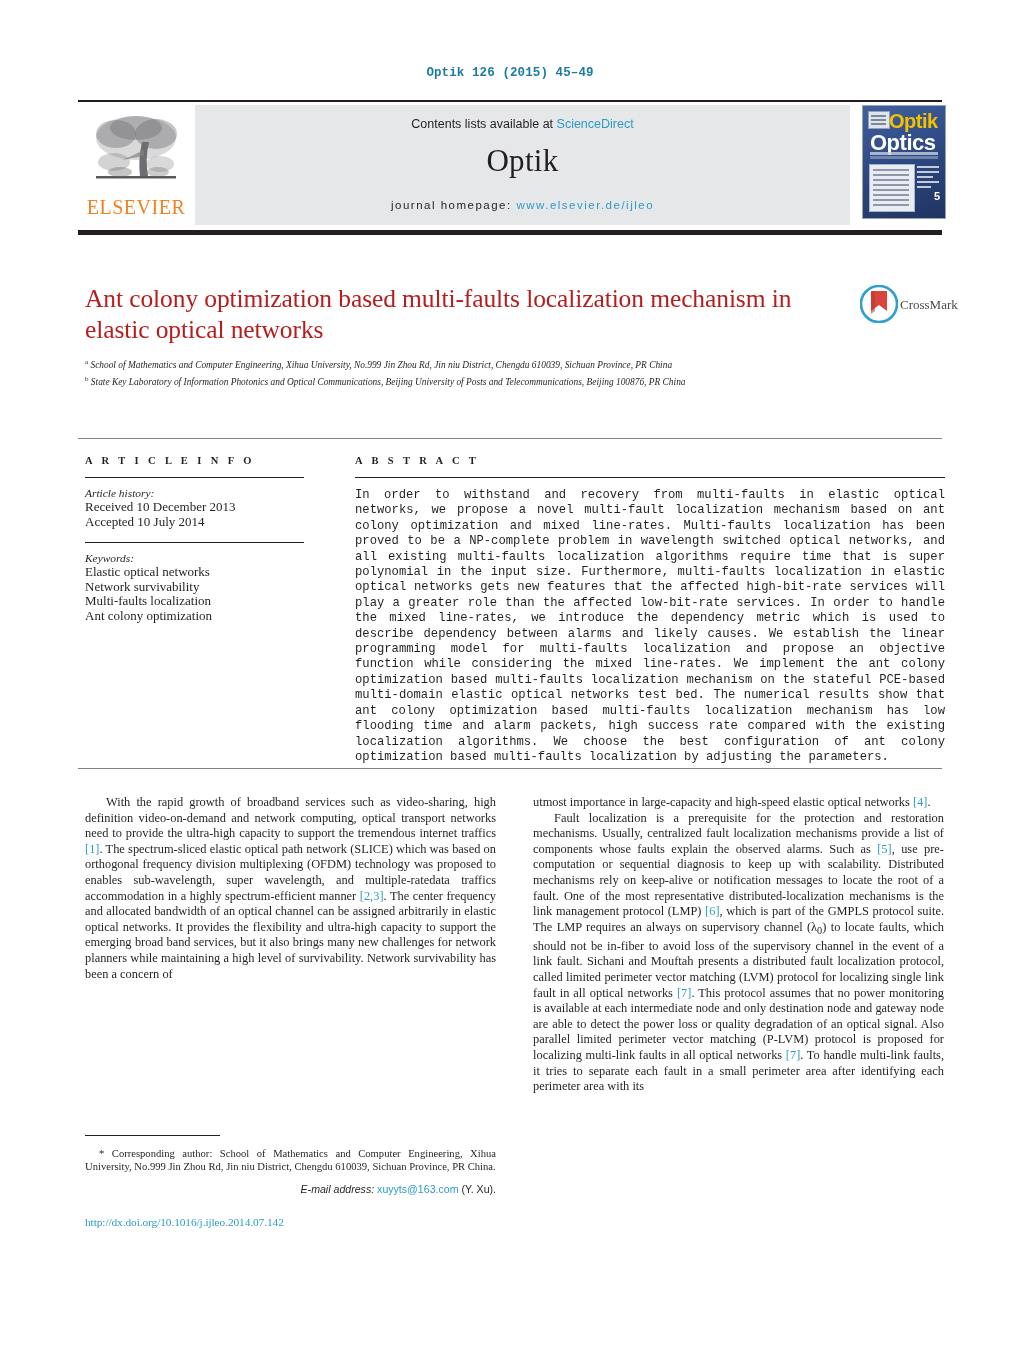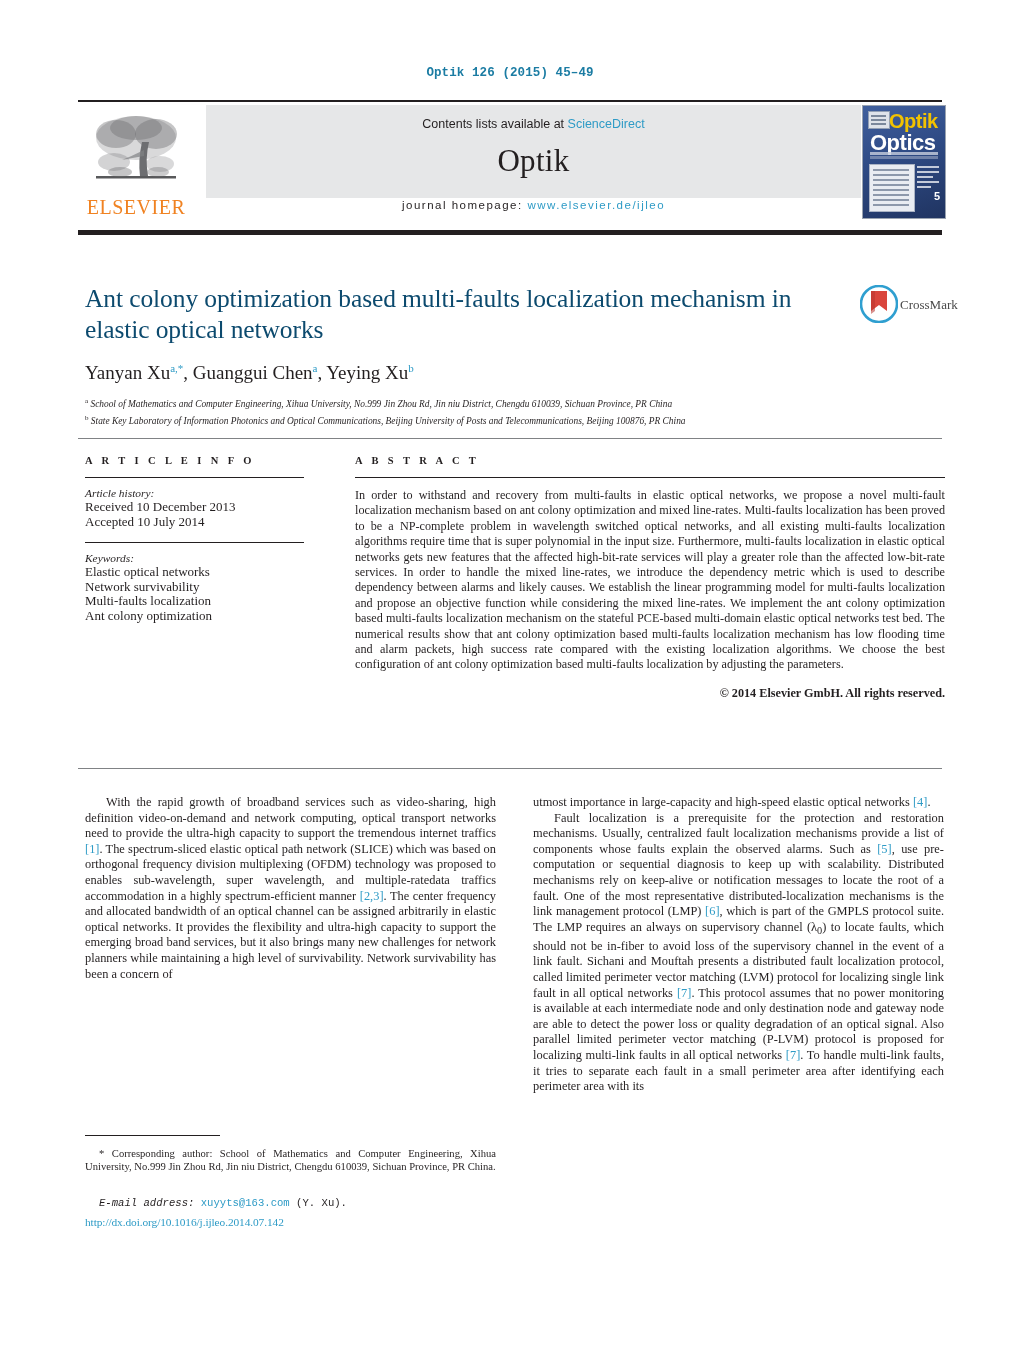--- a/index.html
+++ b/index.html
@@ -49,23 +49,23 @@
     background: #231f20;
   }
   .mast-rule-bottom {
     position: absolute;
     left: 0; top: 130px;
     width: 864px; height: 5px;
     background: #231f20;
   }
   .mast-center {
     position: absolute;
-    left: 128px; top: 5px;
+    left: 117px; top: 5px;
     width: 655px;
-    height: 93px;
+    height: 120px;
     background: #e6e7e8;
   }
   .contents-line {
     position: absolute;
     left: 0; top: 12px;
     width: 655px;
     text-align: center;
     font-family: "Liberation Sans", sans-serif;
     font-size: 12.5px;
     color: #231f20;
@@ -211,21 +211,21 @@
   
   .title-block {
     position: absolute;
     left: 85px; top: 283px;
     width: 760px;
   }
   .article-title {
     font-family: "Liberation Serif", serif;
     font-size: 25.5px;
     line-height: 31px;
-    color: #0c4a6e;
+    color: #b91c1c;
     margin: 0;
     font-weight: normal;
     letter-spacing: -.1px;
   }
   .authors {
     margin-top: 17px;
     font-family: "Liberation Serif", serif;
     font-size: 19px;
     color: #231f20;
   }
@@ -316,21 +316,21 @@
     left: 355px; top: 455px;
     width: 590px;
   }
   .abs-rule {
     width: 590px;
     height: 1px;
     background: #231f20;
     margin: 11px 0 10px 0;
   }
   .abs-body {
-    font-family: Liberation Serif, serif;
+    font-family: Liberation Mono, monospace;
     font-size: 12.2px;
     line-height: 15.4px;
     text-align: justify;
     color: #231f20;
   }
   .abs-copy {
     margin-top: 13px;
     text-align: right;
     font-family: "Liberation Serif", serif;
     font-size: 12.2px;
@@ -388,25 +388,26 @@
   }
   .fn-text {
     font-family: "Liberation Serif", serif;
     font-size: 10.6px;
     line-height: 13.4px;
     text-align: justify;
     color: #231f20;
     text-indent: 14px;
   }
   .fn-email {
-    margin-top: 23px;
-    font-family: Liberation Mono, monospace;
+    margin-top: 9px;
+    font-family: Liberation Sans, sans-serif;
     font-size: 10.6px;
     color: #231f20;
     text-indent: 14px;
+    text-align: right;
   }
   .fn-email i { font-style: italic; }
   .fn-email .mail { color: #2e9bc6; }
 
   
   .footer {
     position: absolute;
     left: 85px; top: 1216px;
     width: 500px;
   }
@@ -486,23 +487,20 @@
         <i></i>
         <i style="width:16px"></i>
         <i></i>
         <i style="width:14px"></i>
     </div>
     <div class="cover-num">5</div>
   </div>
 
   <div class="title-block">
     <h1 class="article-title">Ant colony optimization based multi-faults localization mechanism in elastic optical networks</h1>
-    <div class="authors">
-      Yanyan Xu<sup>a,*</sup>, Guanggui Chen<sup>a</sup>, Yeying Xu<sup>b</sup>
-    </div>
     <div class="affils">
       <div><sup>a</sup> <span>School of Mathematics and Computer Engineering, Xihua University, No.999 Jin Zhou Rd, Jin niu District, Chengdu 610039, Sichuan Province, PR China</span></div>
       <div><sup>b</sup> <span>State Key Laboratory of Information Photonics and Optical Communications, Beijing University of Posts and Telecommunications, Beijing 100876, PR China</span></div>
     </div>
   </div>
 
   <div class="crossmark">
     <svg width="38" height="38" viewBox="0 0 38 38">
       <circle cx="19" cy="19" r="18" fill="#ffffff" stroke="#2f9fd0" stroke-width="2.6"></circle>
       <path d="M11 6 h16 v20 l-8 -6 l-8 6 z" fill="#d9453c"></path>
@@ -524,21 +522,20 @@
     <div class="info-line">Elastic optical networks</div>
     <div class="info-line">Network survivability</div>
     <div class="info-line">Multi-faults localization</div>
     <div class="info-line">Ant colony optimization</div>
   </div>
 
   <div class="abs-col">
     <div class="sec-head">A B S T R A C T</div>
     <div class="abs-rule"></div>
     <div class="abs-body">In order to withstand and recovery from multi-faults in elastic optical networks, we propose a novel multi-fault localization mechanism based on ant colony optimization and mixed line-rates. Multi-faults localization has been proved to be a NP-complete problem in wavelength switched optical networks, and all existing multi-faults localization algorithms require time that is super polynomial in the input size. Furthermore, multi-faults localization in elastic optical networks gets new features that the affected high-bit-rate services will play a greater role than the affected low-bit-rate services. In order to handle the mixed line-rates, we introduce the dependency metric which is used to describe dependency between alarms and likely causes. We establish the linear programming model for multi-faults localization and propose an objective function while considering the mixed line-rates. We implement the ant colony optimization based multi-faults localization mechanism on the stateful PCE-based multi-domain elastic optical networks test bed. The numerical results show that ant colony optimization based multi-faults localization mechanism has low flooding time and alarm packets, high success rate compared with the existing localization algorithms. We choose the best configuration of ant colony optimization based multi-faults localization by adjusting the parameters.</div>
-    <div class="abs-copy">© 2014 Elsevier GmbH. All rights reserved.</div>
   </div>
 
   <div class="rule rule-body-top"></div>
 
   <div class="col col-left">
     <p>With the rapid growth of broadband services such as video-sharing, high definition video-on-demand and network computing, optical transport networks need to provide the ultra-high capacity to support the tremendous internet traffics <span class="ref">[1]</span>. The spectrum-sliced elastic optical path network (SLICE) which was based on orthogonal frequency division multiplexing (OFDM) technology was proposed to enables sub-wavelength, super wavelength, and multiple-ratedata traffics accommodation in a highly spectrum-efficient manner <span class="ref">[2,3]</span>. The center frequency and allocated bandwidth of an optical channel can be assigned arbitrarily in elastic optical networks. It provides the flexibility and ultra-high capacity to support the emerging broad band services, but it also brings many new challenges for network planners while maintaining a high level of survivability. Network survivability has been a concern of</p>
   </div>
 
   <div class="col col-right">
     <p class="cont">utmost importance in large-capacity and high-speed elastic optical networks <span class="ref">[4]</span>.</p>

